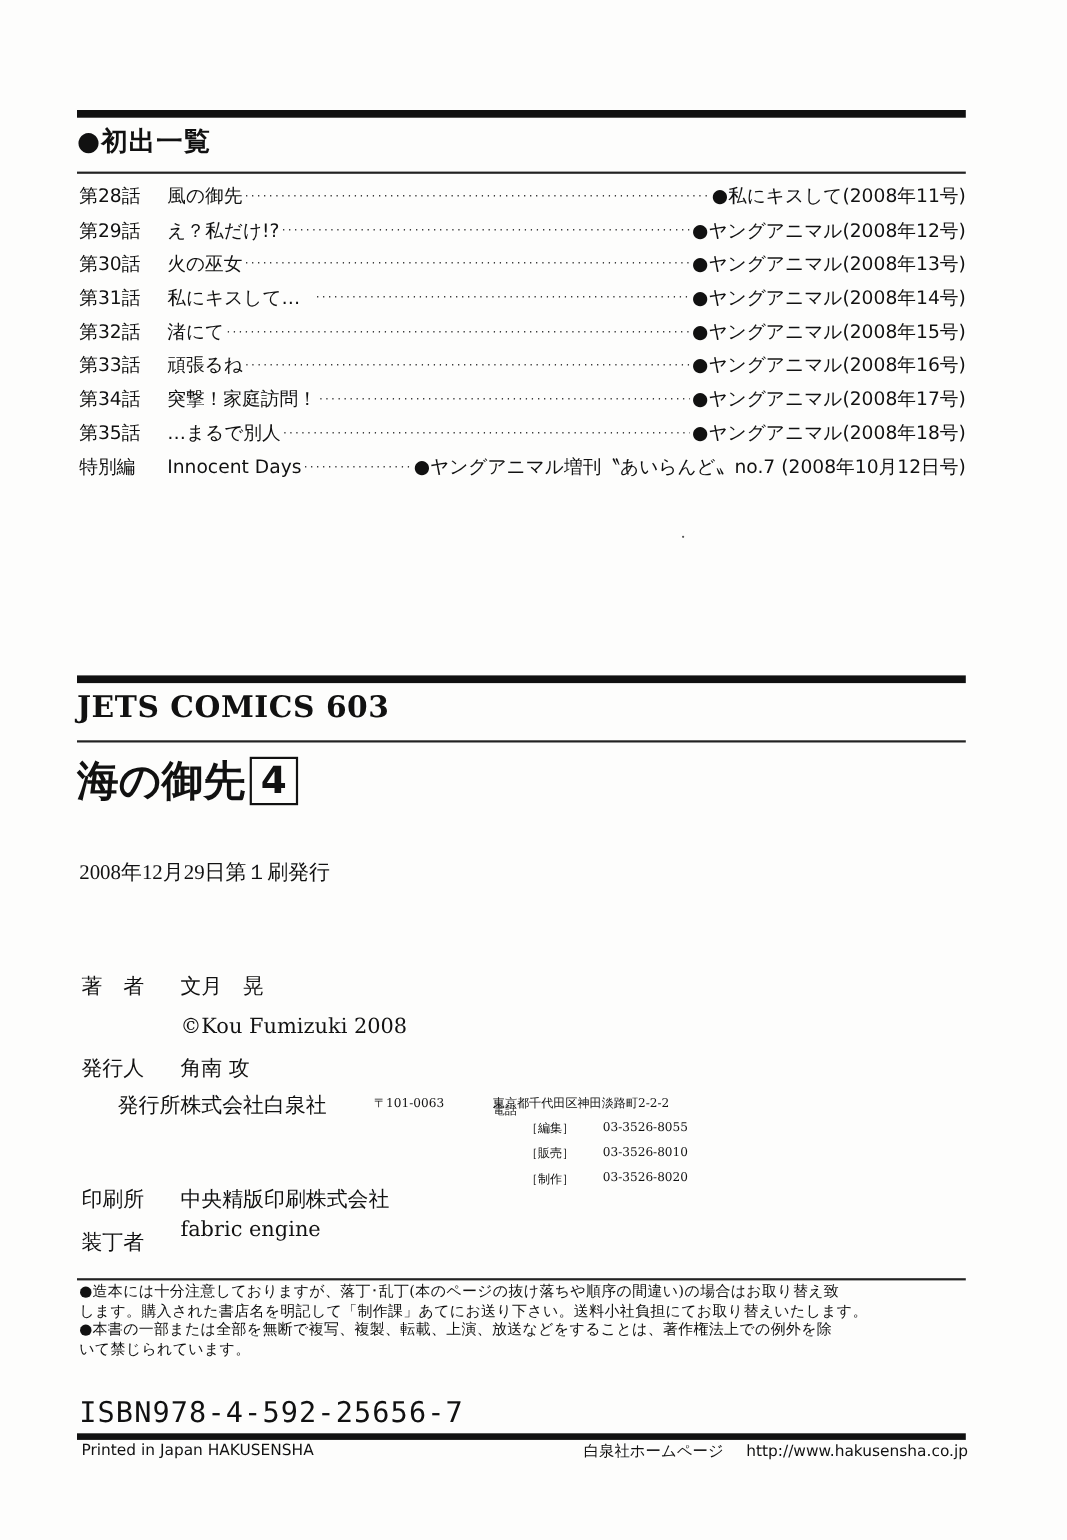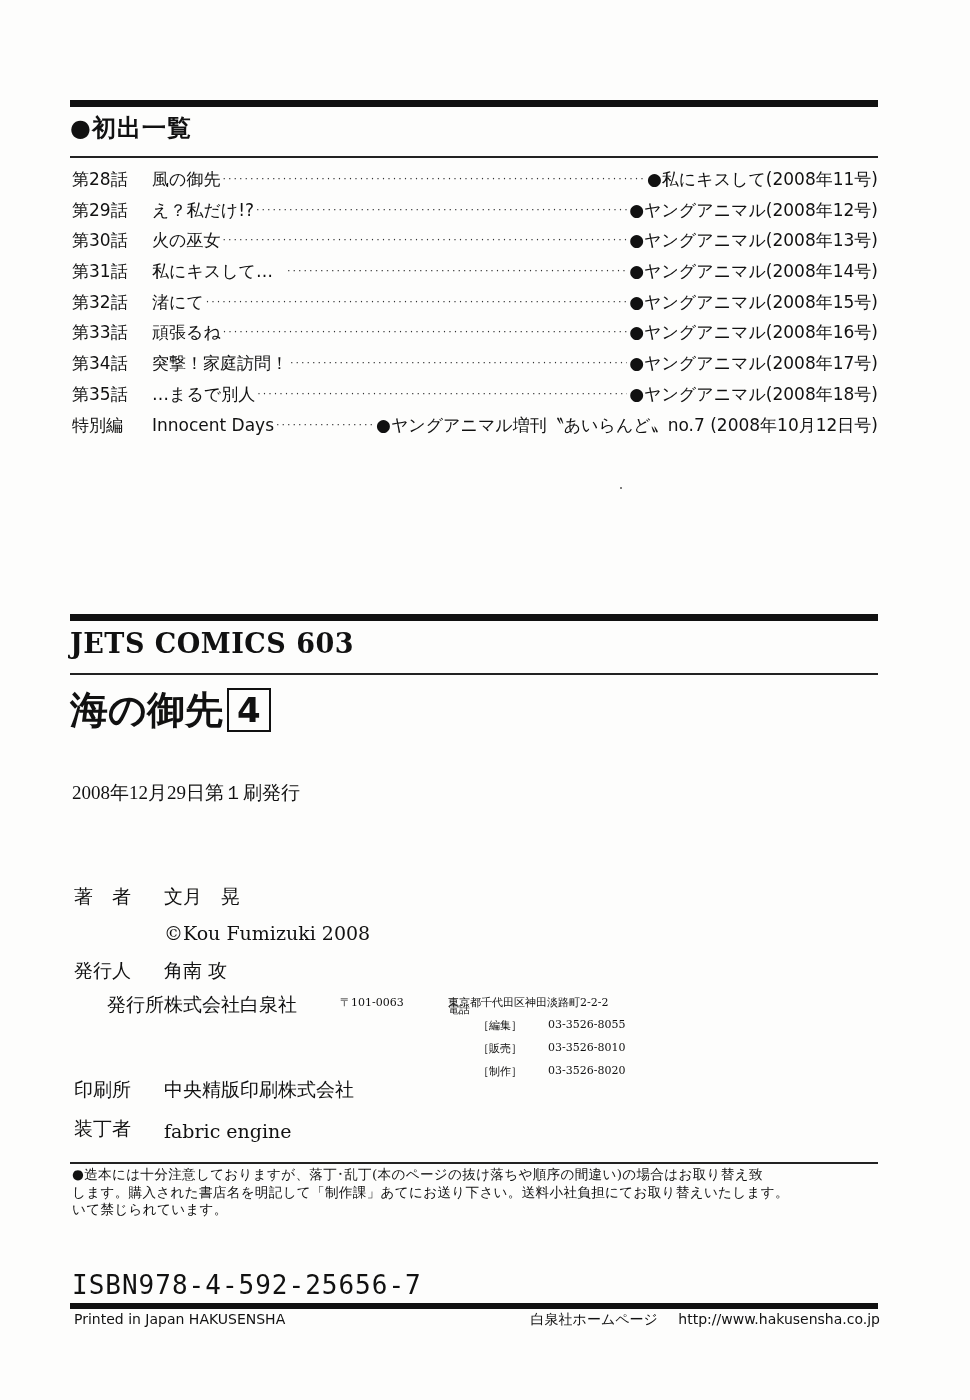--- a/index.html
+++ b/index.html
@@ -144,37 +144,38 @@
   <span class="cr cr-label" style="top:0;">著　者</span>
   <span class="cr cr-val" style="top:0;">文月　晃</span>
   <span class="cr cr-val" style="top:38px;">©Kou Fumizuki 2008</span>
   <span class="cr cr-label" style="top:74px;">発行人</span>
   <span class="cr cr-val" style="top:74px;">角南 攻</span>
   <span class="cr cr-label" style="top:108px;text-align:right;">発行所</span>
   <span class="cr cr-val" style="top:108px;">株式会社白泉社</span>
   <span class="cr cr-label" style="top:193px;">印刷所</span>
   <span class="cr cr-val" style="top:193px;">中央精版印刷株式会社</span>
   <span class="cr cr-label" style="top:232px;">装丁者</span>
-  <span class="cr cr-val" style="top:236px;text-align:center;">fabric engine</span>
+  <span class="cr cr-val" style="top:223px;text-align:center;">fabric engine</span>
 </div>
 
 <span class="addr" style="left:340px;top:995px;">〒101-0063</span>
 <span class="addr" style="left:448px;top:995px;">東京都千代田区神田淡路町2-2-2</span>
 <span class="addr" style="left:448px;top:1002px;">電話</span>
 <span class="addr" style="left:478px;top:1018px;">［編集］</span>
 <span class="addr" style="left:548px;top:1018px;">03-3526-8055</span>
 <span class="addr" style="left:478px;top:1041px;">［販売］</span>
 <span class="addr" style="left:548px;top:1041px;">03-3526-8010</span>
 <span class="addr" style="left:478px;top:1064px;">［制作］</span>
 <span class="addr" style="left:548px;top:1064px;">03-3526-8020</span>
 
 <div class="rule-thin" style="top:1162px;"></div>
 <div class="notice">
   <p>●造本には十分注意しておりますが、落丁･乱丁(本のページの抜け落ちや順序の間違い)の場合はお取り替え致</p>
   <p>します。購入された書店名を明記して「制作課」あてにお送り下さい。送料小社負担にてお取り替えいたします。</p>
+  <p>●本書の一部または全部を無断で複写、複製、転載、上演、放送などをすることは、著作権法上での例外を除</p>
   <p>いて禁じられています。</p>
 </div>
 
 <div class="isbn">ISBN978-4-592-25656-7</div>
 <div class="rule-thick" style="top:1303px;height:6px;"></div>
 <div class="printed">Printed in Japan HAKUSENSHA</div>
 <div class="homepage">
   <span>白泉社ホームページ</span>
   <span>http://www.hakusensha.co.jp</span>
 </div>

